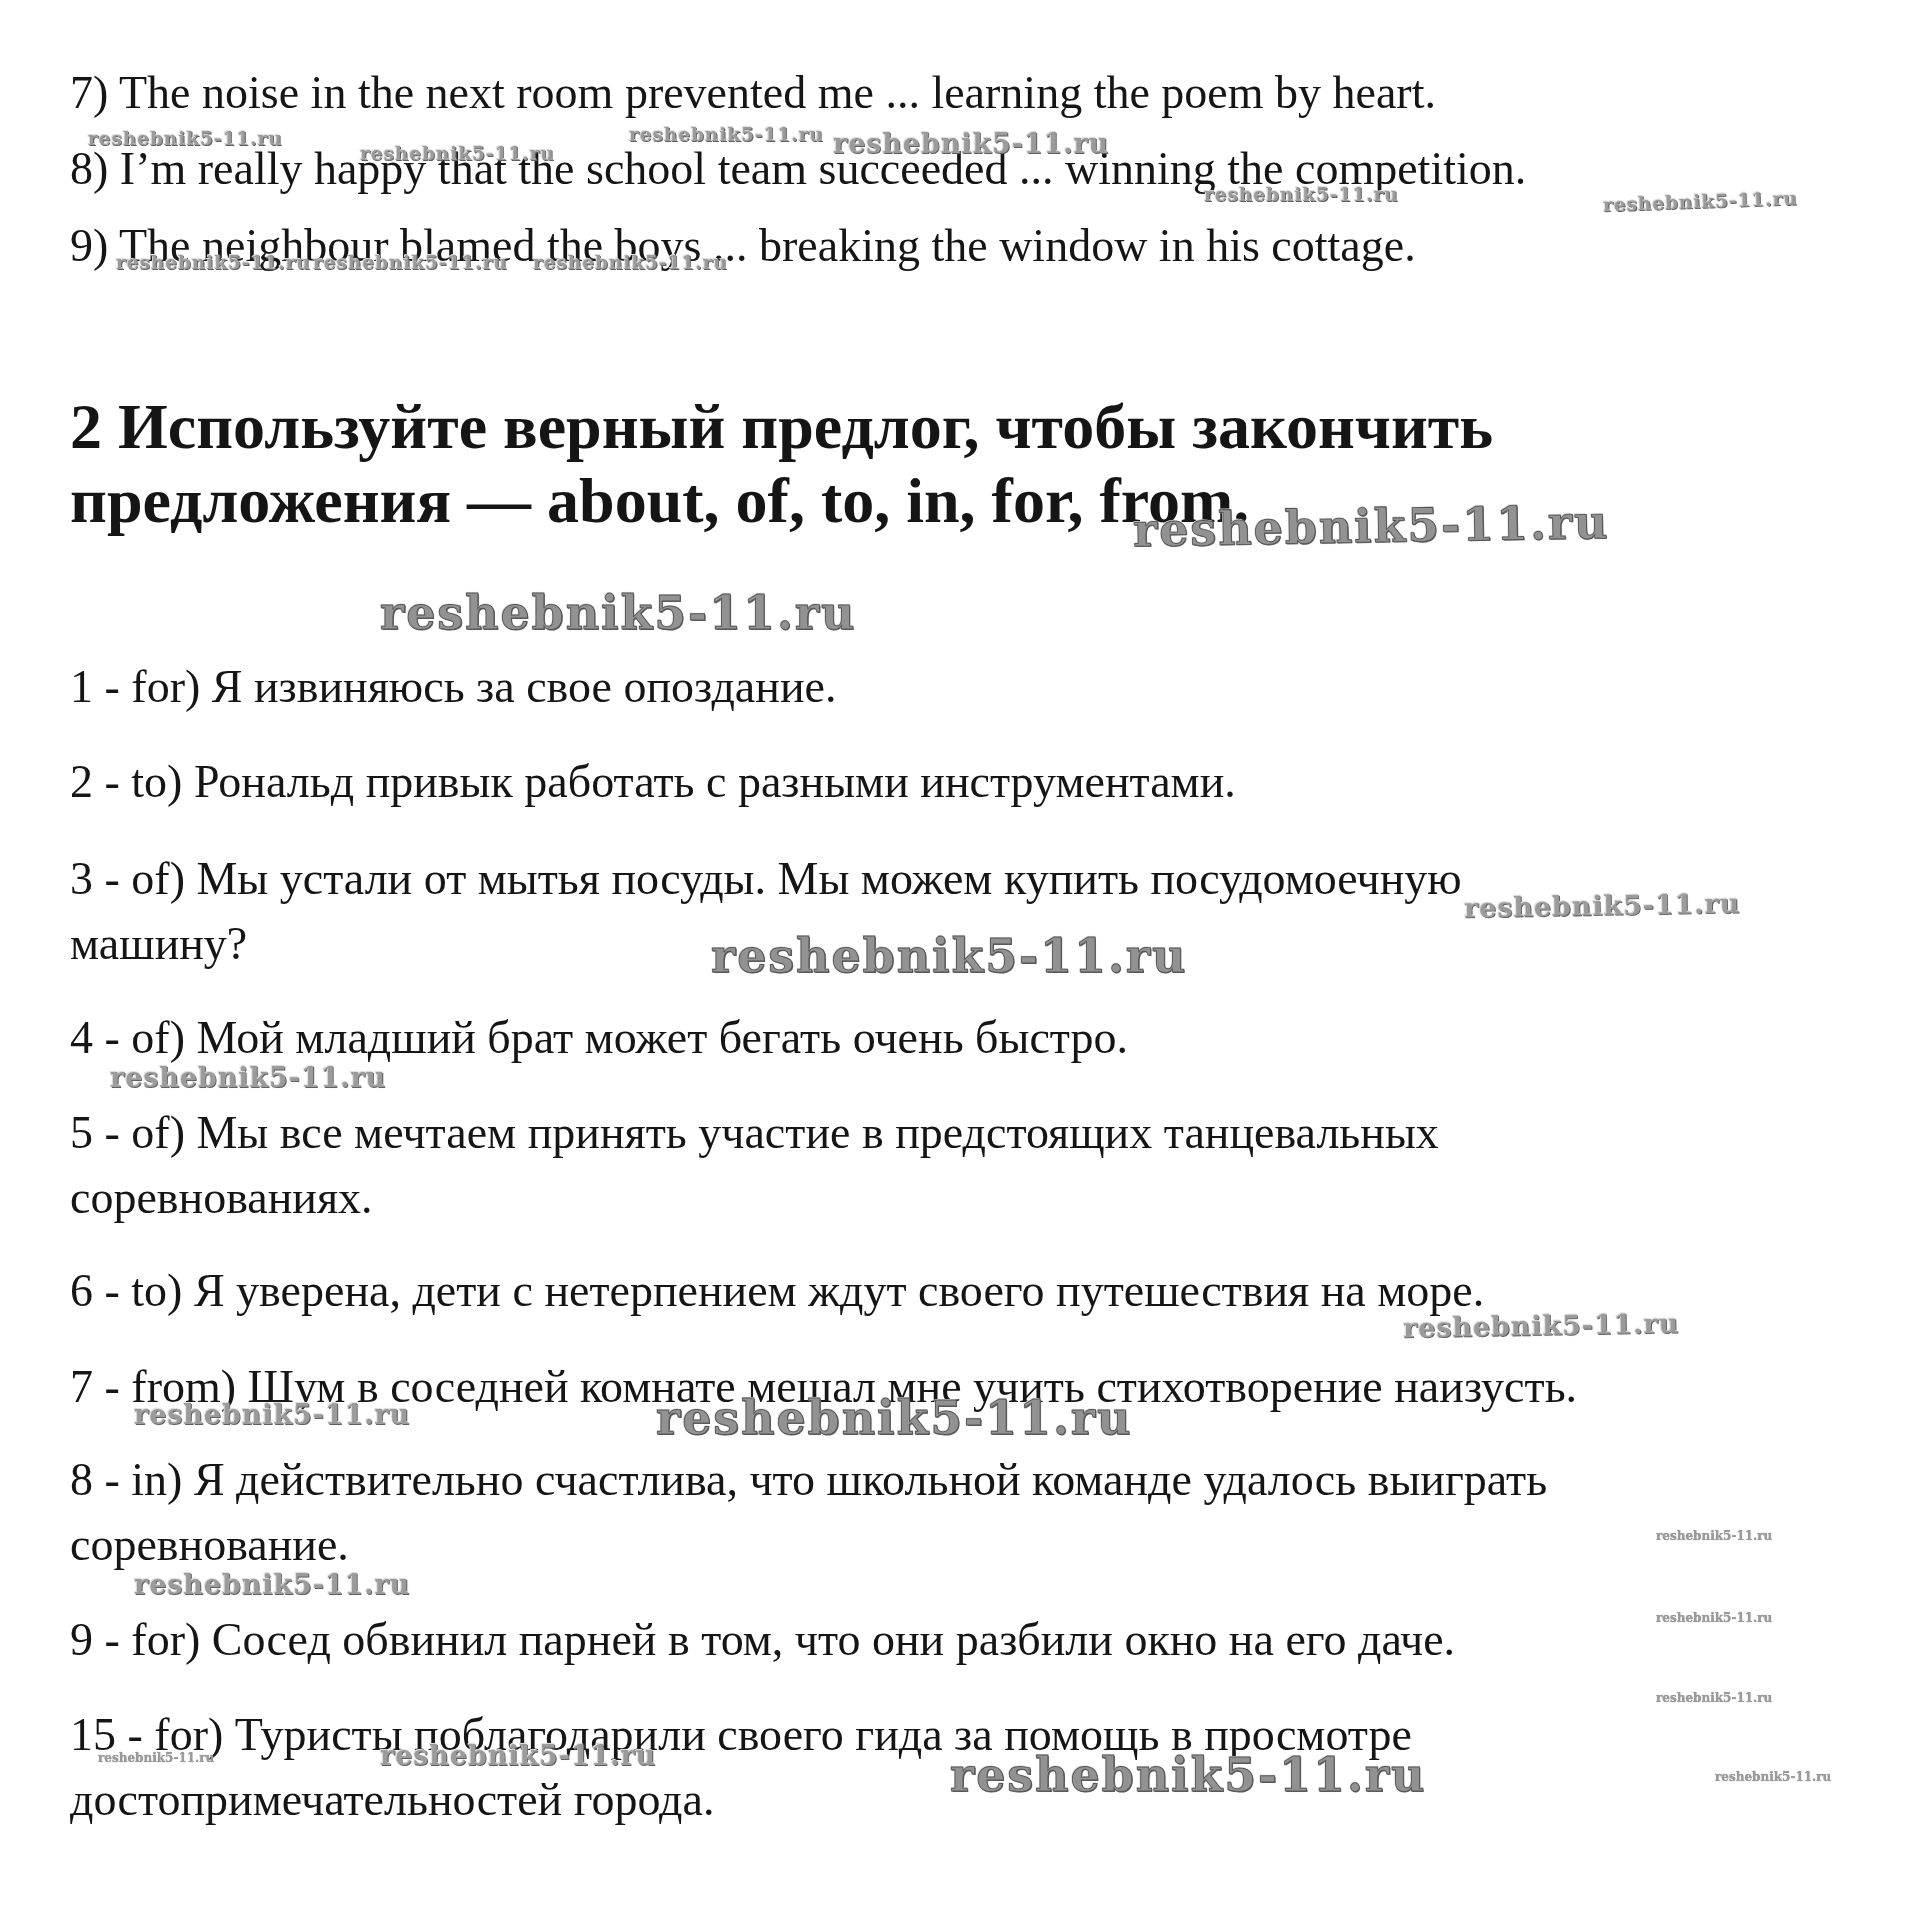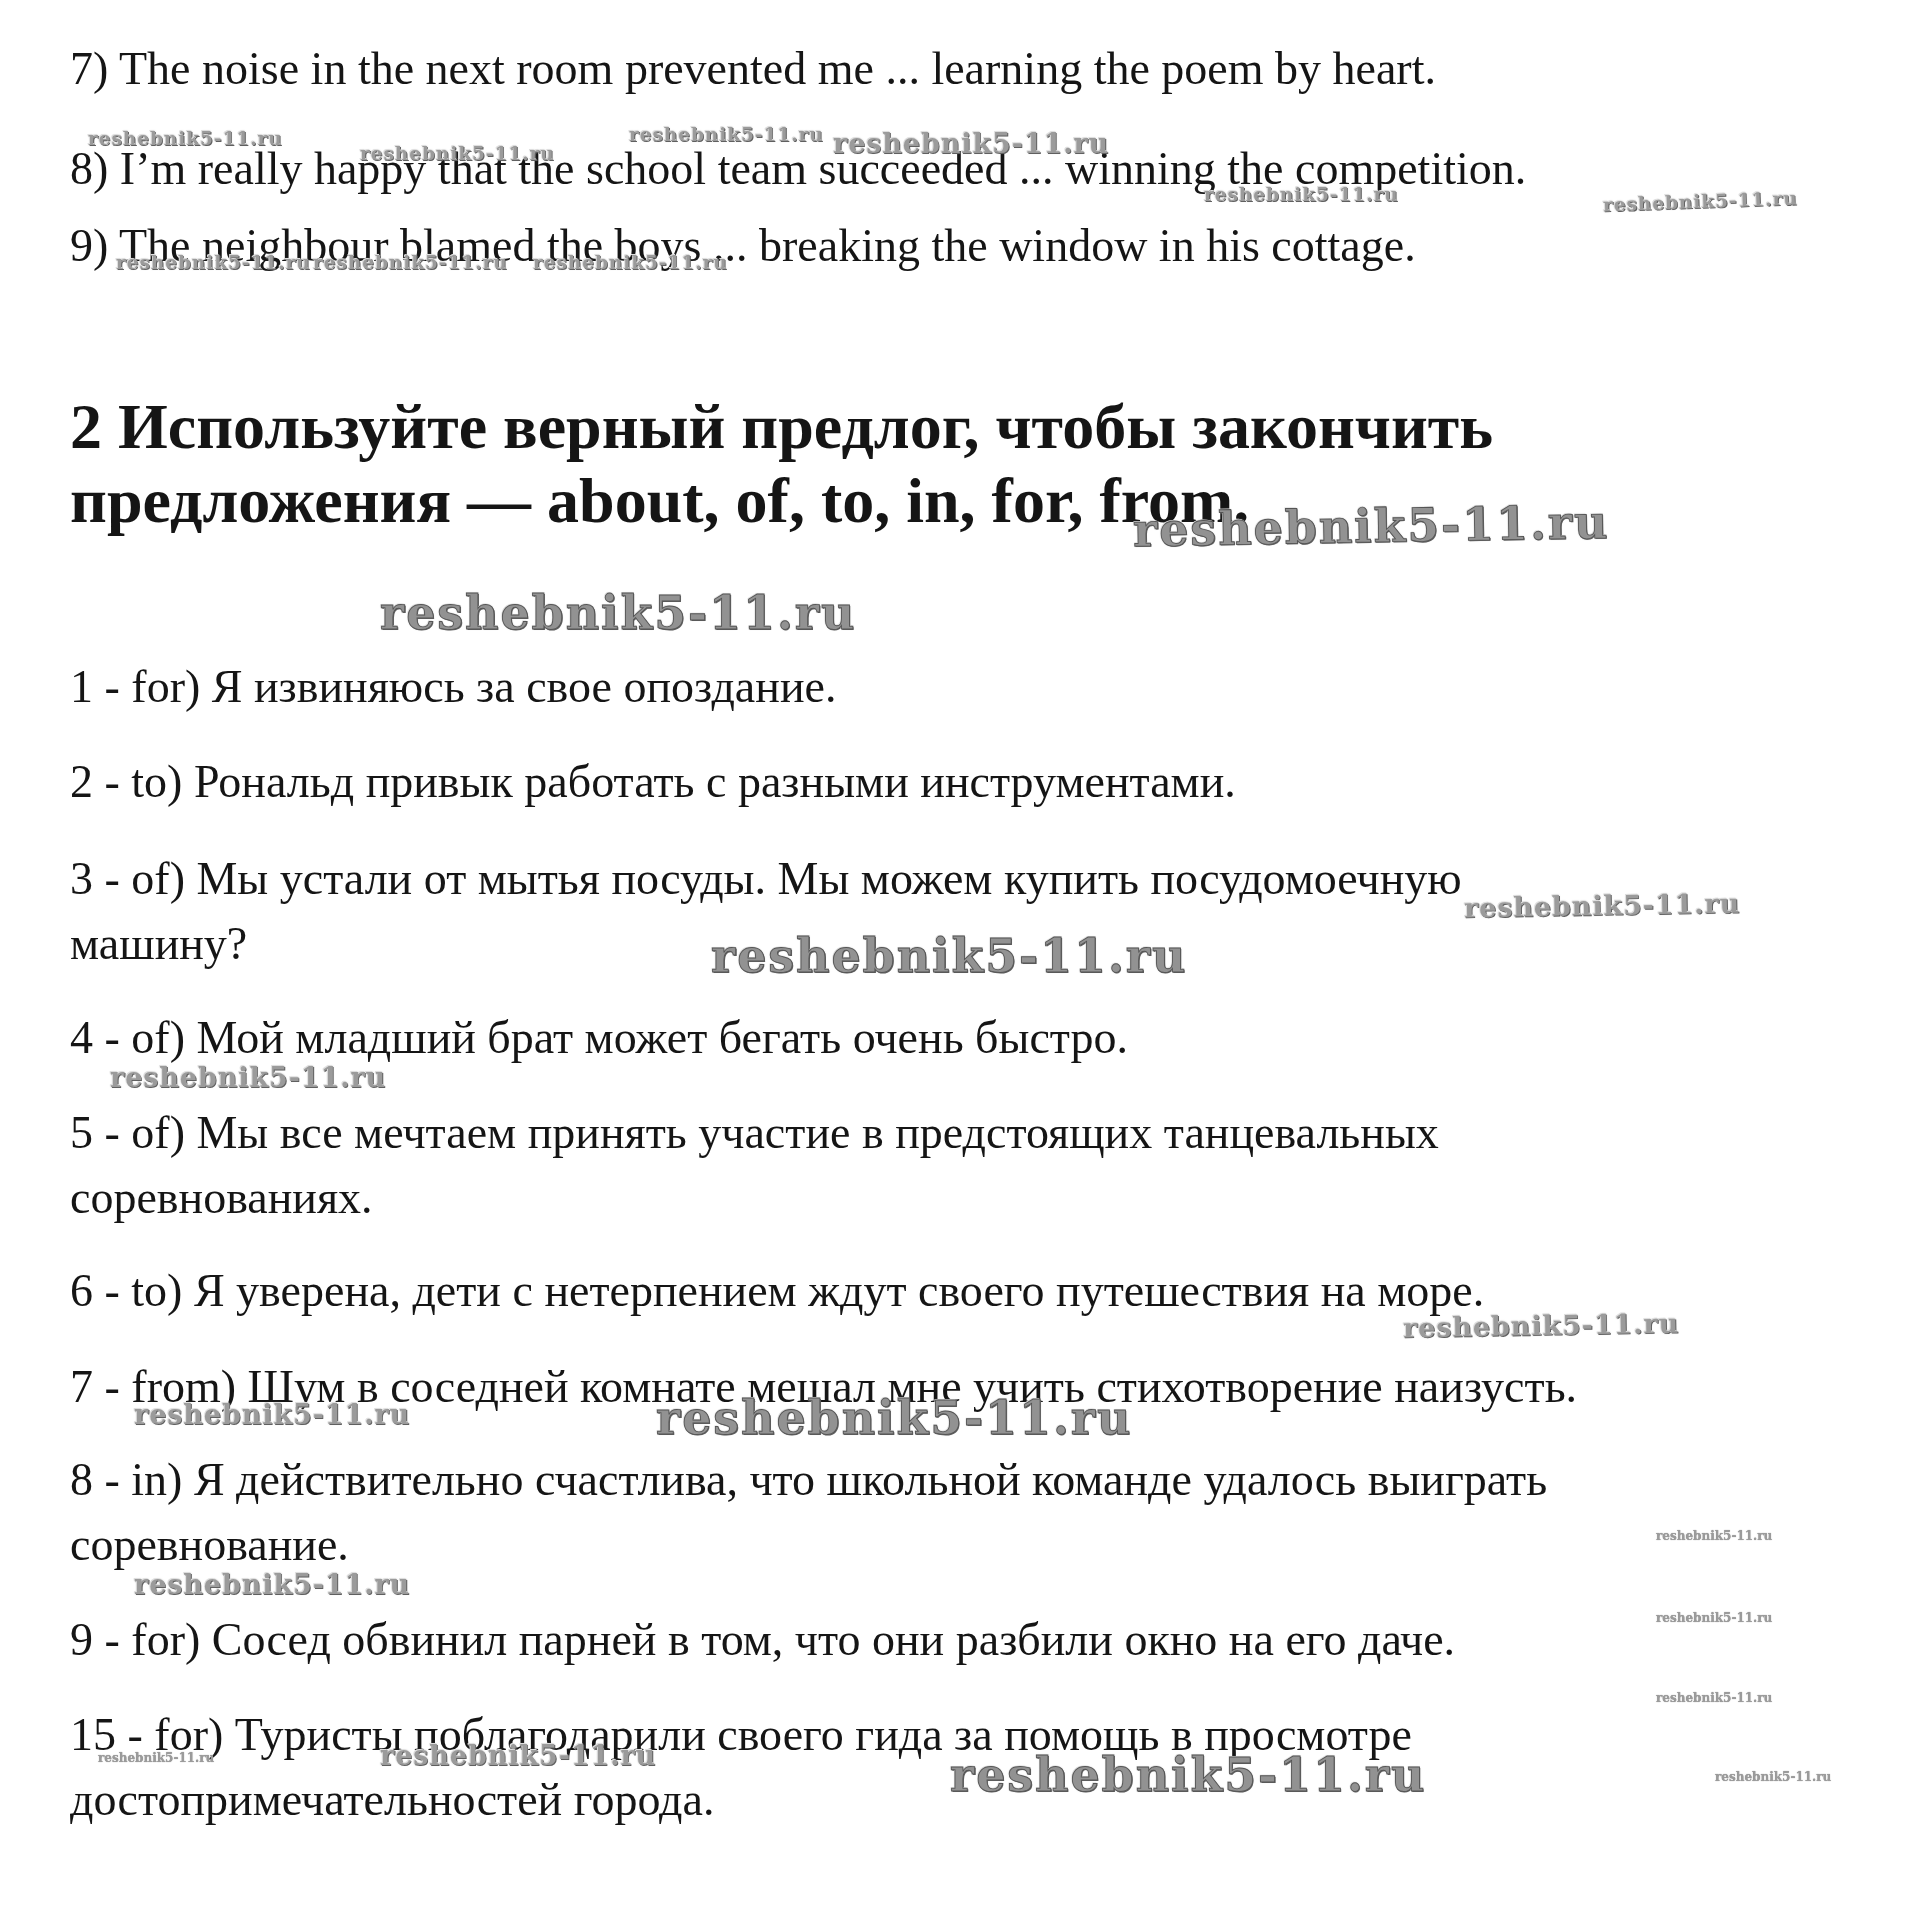--- a/index.html
+++ b/index.html
@@ -36,21 +36,21 @@
   .wm.med{font-size:27px;}
   .wm.big{font-size:46px;letter-spacing:1.9px;color:#929292;-webkit-text-stroke:0.9px #555;}
   .rot-2{transform:rotate(-2deg);}
   .rot-1{transform:rotate(-1deg);}
 </style>
 </head>
 <body>
 
 <div id="page">
 
-  <div class="txt en" style="top:36px">7) The noise in the next room prevented me ... learning the poem by heart.</div>
+  <div class="txt en" style="top:60px">7) The noise in the next room prevented me ... learning the poem by heart.</div>
   <div class="txt en" style="top:136px">8) I’m really happy that the school team succeeded ... winning the competition.</div>
   <div class="txt en" style="top:213px">9) The neighbour blamed the boys ... breaking the window in his cottage.</div>
 
   <div class="txt heading" style="top:390px">2 Используйте верный предлог, чтобы закончить предложения — about, of, to, in, for, from.</div>
 
   <div class="txt ru nowrap" style="top:654px">1 - for) Я извиняюсь за свое опоздание.</div>
   <div class="txt ru nowrap" style="top:749px">2 - to) Рональд привык работать с разными инструментами.</div>
   <div class="txt ru w3" style="top:846px">3 - of) Мы устали от мытья посуды. Мы можем купить посудомоечную машину?</div>
   <div class="txt ru nowrap" style="top:1005px">4 - of) Мой младший брат может бегать очень быстро.</div>
   <div class="txt ru w5" style="top:1100px">5 - of) Мы все мечтаем принять участие в предстоящих танцевальных соревнованиях.</div>

